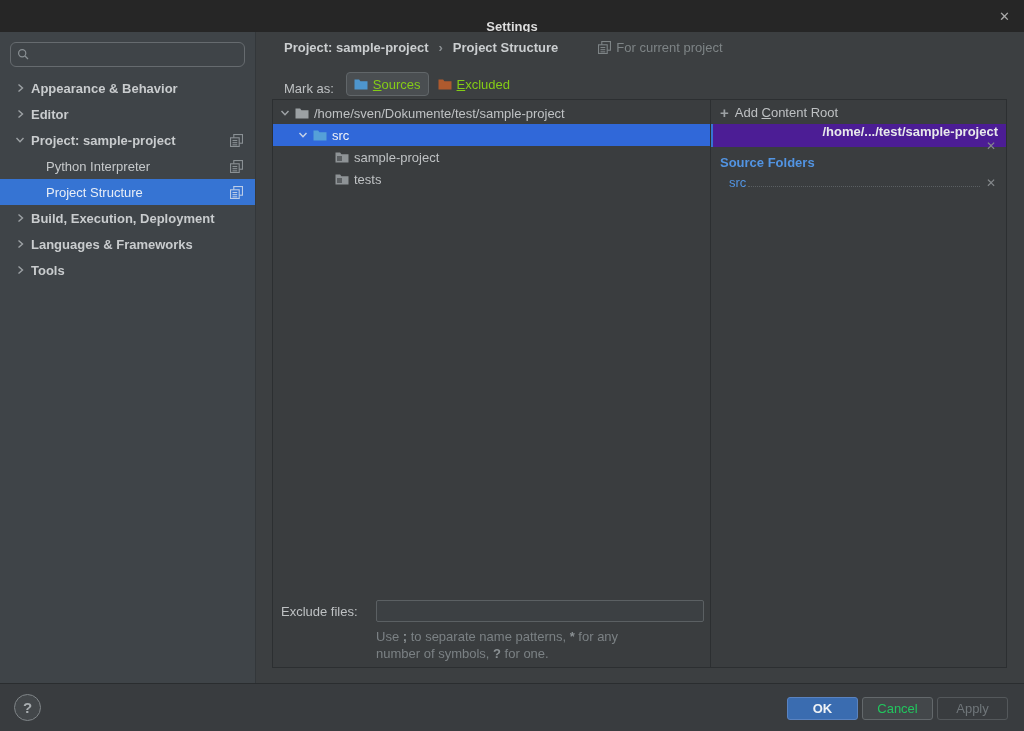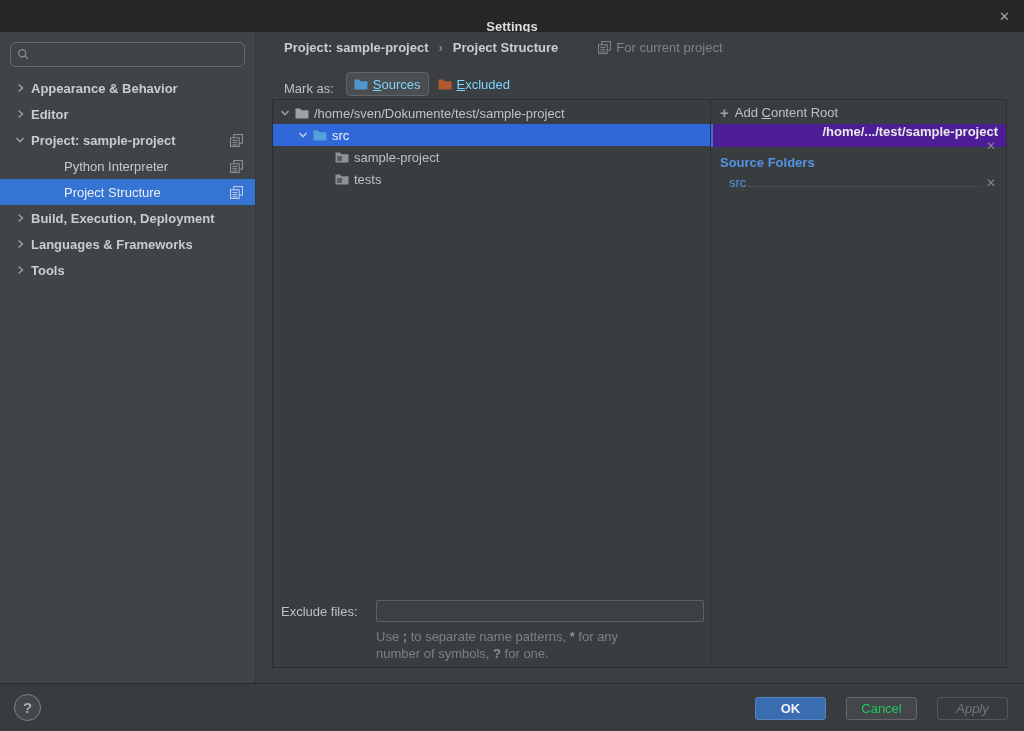--- a/index.html
+++ b/index.html
@@ -20,37 +20,37 @@
   
   .sidebar { width:256px; background:#3F4448; border-right:1px solid #33373A; position:relative;
              --ppi-bg:#3F4448; }
   .searchbox { margin:10px 10px 8px 10px; height:25px; border:1px solid #666B6F; border-radius:6px;
                display:flex; align-items:center; padding:0 6px; }
   .searchbox input { flex:1; background:transparent; border:none; outline:none; color:#D0D3D5; font-size:13px; margin-left:5px; }
   .nav { }
   .nav-item { height:26px; display:flex; align-items:center; font-size:13px; color:#C6C9CB;
               position:relative; padding-left:31px; cursor:default; }
   .nav-item.bold { font-weight:bold; color:#C9CCCE; }
-  .nav-item.sub { padding-left:64px; }
+  .nav-item.sub { padding-left:46px; }
   .nav-item .chev { position:absolute; left:14px; top:7px; }
   .nav-item .ppi { position:absolute; right:12px; top:7px; }
   .nav-item.selected { background:#3674D3; color:#E8EEF7; --ppi-bg:#3674D3; }
   .nav-item.selected .ppi line, .nav-item.selected .ppi rect { stroke:#BCCDE8; }
 
   
   .main { flex:1; position:relative; background:#3C3F41; --ppi-bg:#3C3F41; }
   .crumbs { position:absolute; top:8px; left:28px; display:flex; align-items:center; font-size:13px; }
   .crumb { font-weight:bold; color:#CBCED0; }
   .crumb-sep { color:#8A8F92; margin:0 10px; font-weight:bold; }
   .scope { display:flex; align-items:center; margin-left:40px; color:#7E8486; font-size:13px; }
   .scope svg { margin-right:5px; }
 
   .markas { position:absolute; top:40px; left:28px; display:flex; align-items:flex-end; font-size:13px; color:#BEC1C3; }
   .chip { display:flex; align-items:center; gap:5px; padding:2px 7px; height:24px; border-radius:4px;
-          font-size:13px; color:#7dd3fc; cursor:default; }
+          font-size:13px; color:#84cc16; cursor:default; }
   .chip.selected { background:#4A4E51; border:1px solid #616669; margin-left:12px; }
   .chip.plain { margin-left:2px; }
   .u { text-decoration:underline; }
 
   
   .panes { position:absolute; left:16px; top:67px; width:735px; height:569px; display:flex;
            border:1px solid #2C2F31; background:#3A3D3F; }
   .tree-pane { width:438px; border-right:1px solid #2C2F31; position:relative; --ppi-bg:#3A3D3F; }
   .tree-row { height:22px; display:flex; align-items:center; font-size:13px; color:#BFC2C4; cursor:default; }
   .tree-row .chev { margin-right:4px; }
@@ -78,26 +78,26 @@
   .xbtn { color:#85898C; font-size:12px; padding:0 2px; cursor:default; }
   .sf-title { padding:8px 0 3px 9px; color:#5294E2; font-weight:bold; }
   .sf-row { display:flex; align-items:baseline; padding:2px 8px 2px 18px; color:#5294E2; cursor:default; }
   .sf-row .leader { flex:1; border-bottom:1px dotted #5A5F62; margin:0 4px 3px 2px; }
 
   
   .footer { position:absolute; left:0; right:0; bottom:0; height:48px; background:#393C3F; border-top:1px solid #2A2D2F; }
   .help { position:absolute; left:14px; top:10px; width:27px; height:27px; border-radius:50%;
           border:1px solid #808588; color:#A8ADB0; font-size:15px; font-weight:bold;
           display:flex; align-items:center; justify-content:center; background:#43474A; cursor:default; }
-  .btns { position:absolute; right:16px; top:13px; display:flex; gap:20px; }
+  .btns { position:absolute; right:16px; top:13px; display:flex; gap:4px; }
   .btn { height:23px; min-width:71px; padding:0 14px; font-size:13px; border-radius:3px;
          display:flex; align-items:center; justify-content:center; cursor:default; }
   .btn.ok { background:#3A6CB0; border:1px solid #5A83C0; color:#EFF2F5; font-weight:bold; }
   .btn.cancel { background:#43474A; border:1px solid #63686B; color:#22c55e; }
-  .btn.apply { background:transparent; border:1px solid #54585B; color:#70767A;font-style:italic; }
+  .btn.apply { background:transparent; border:1px solid #54585B; color:#70767A; }
 
   
   svg.chev, svg.folder, svg.ppi, svg.mag { display:block; }
   svg.ppi rect.front { fill:var(--ppi-bg,#3F4448); }
 </style>
 </head>
 <body>
 
 <div class="dialog">
 

